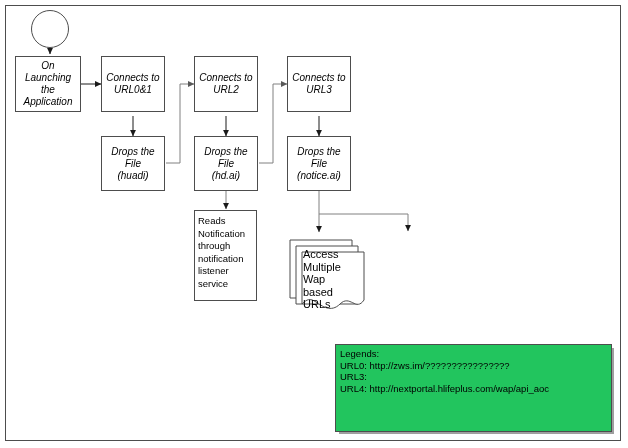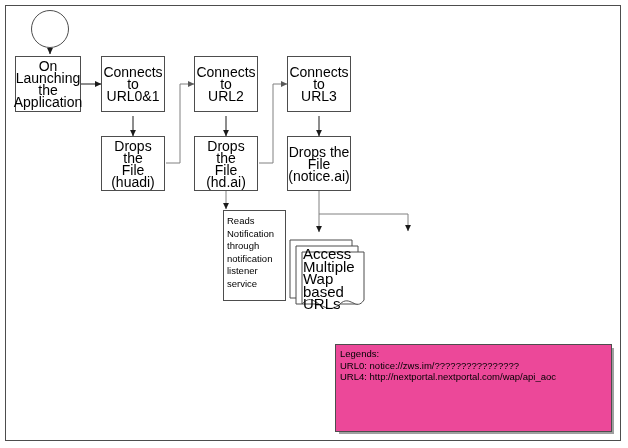--- a/index.html
+++ b/index.html
@@ -29,33 +29,33 @@
   
   .node {
     position: absolute;
     box-sizing: border-box;
     border: 1px solid #4d4d4d;
     background: #ffffff;
     display: flex;
     align-items: center;
     justify-content: center;
     text-align: center;
-    font-size: 14px;
+    font-size: 10px;
     line-height: 12px;
     color: #000000;
+    font-style: italic;
   }
   .node .txt { display: block; padding: 0 2px; }
   .node-plain {
     font-style: normal;
     text-align: left;
     justify-content: flex-start;
     align-items: flex-start;
     font-size: 9.5px;
     line-height: 12.6px;
-    margin-left: 29px;
   }
   .node-plain .txt { padding: 4px 3px; }
   
   #start-circle {
     position: absolute;
     left: 31px;
     top: 10px;
     width: 38px;
     height: 38px;
     border: 1px solid #4d4d4d;
@@ -77,35 +77,35 @@
     top: 234px;
     width: 80px;
     height: 86px;
   }
   #multidoc svg { display: block; }
   #multidoc .mdtext {
     position: absolute;
     left: 14px;
     top: 14px;
     width: 62px;
-    font-size: 15px;
+    font-size: 11px;
     line-height: 12.6px;
     color: #000000;
     font-family: "Liberation Sans", sans-serif;
   }
   
   #legends {
     position: absolute;
     left: 335px;
     top: 344px;
     width: 277px;
     height: 88px;
     box-sizing: border-box;
     border: 1px solid #4d4d4d;
-    background: #ec4899;
+    background: #22c55e;
     box-shadow: 3px 3px 0 -1px rgba(80,80,80,0.55);
     padding: 3px 4px;
     font-size: 9.5px;
     line-height: 11.6px;
     color: #000000;
   }
   #legends .lgline { white-space: nowrap; }
 </style>
 </head>
 <body>
@@ -187,17 +187,18 @@
       <path d="M13,18 h62 v48
                c-8,12 -14,-6 -24,4
                c-9,9 -18,2 -24,-2
                c-6,-4 -9,-3 -14,2 z" fill="#ffffff" stroke="#4d4d4d" stroke-width="1"></path>
     </svg>
     <div class="mdtext">Access<br>Multiple<br>Wap<br>based<br>URLs</div>
   </div>
 
   <div id="legends">
     <div class="lgline">Legends:</div>
-    <div class="lgline">URL0: notice://zws.im/????????????????</div>
-    <div class="lgline">URL4: http://nextportal.nextportal.com/wap/api_aoc</div>
+    <div class="lgline">URL0: http://zws.im/????????????????</div>
+    <div class="lgline">URL3:</div>
+    <div class="lgline">URL4: http://nextportal.hlifeplus.com/wap/api_aoc</div>
   </div>
 
 </div>
 
 </body></html>

